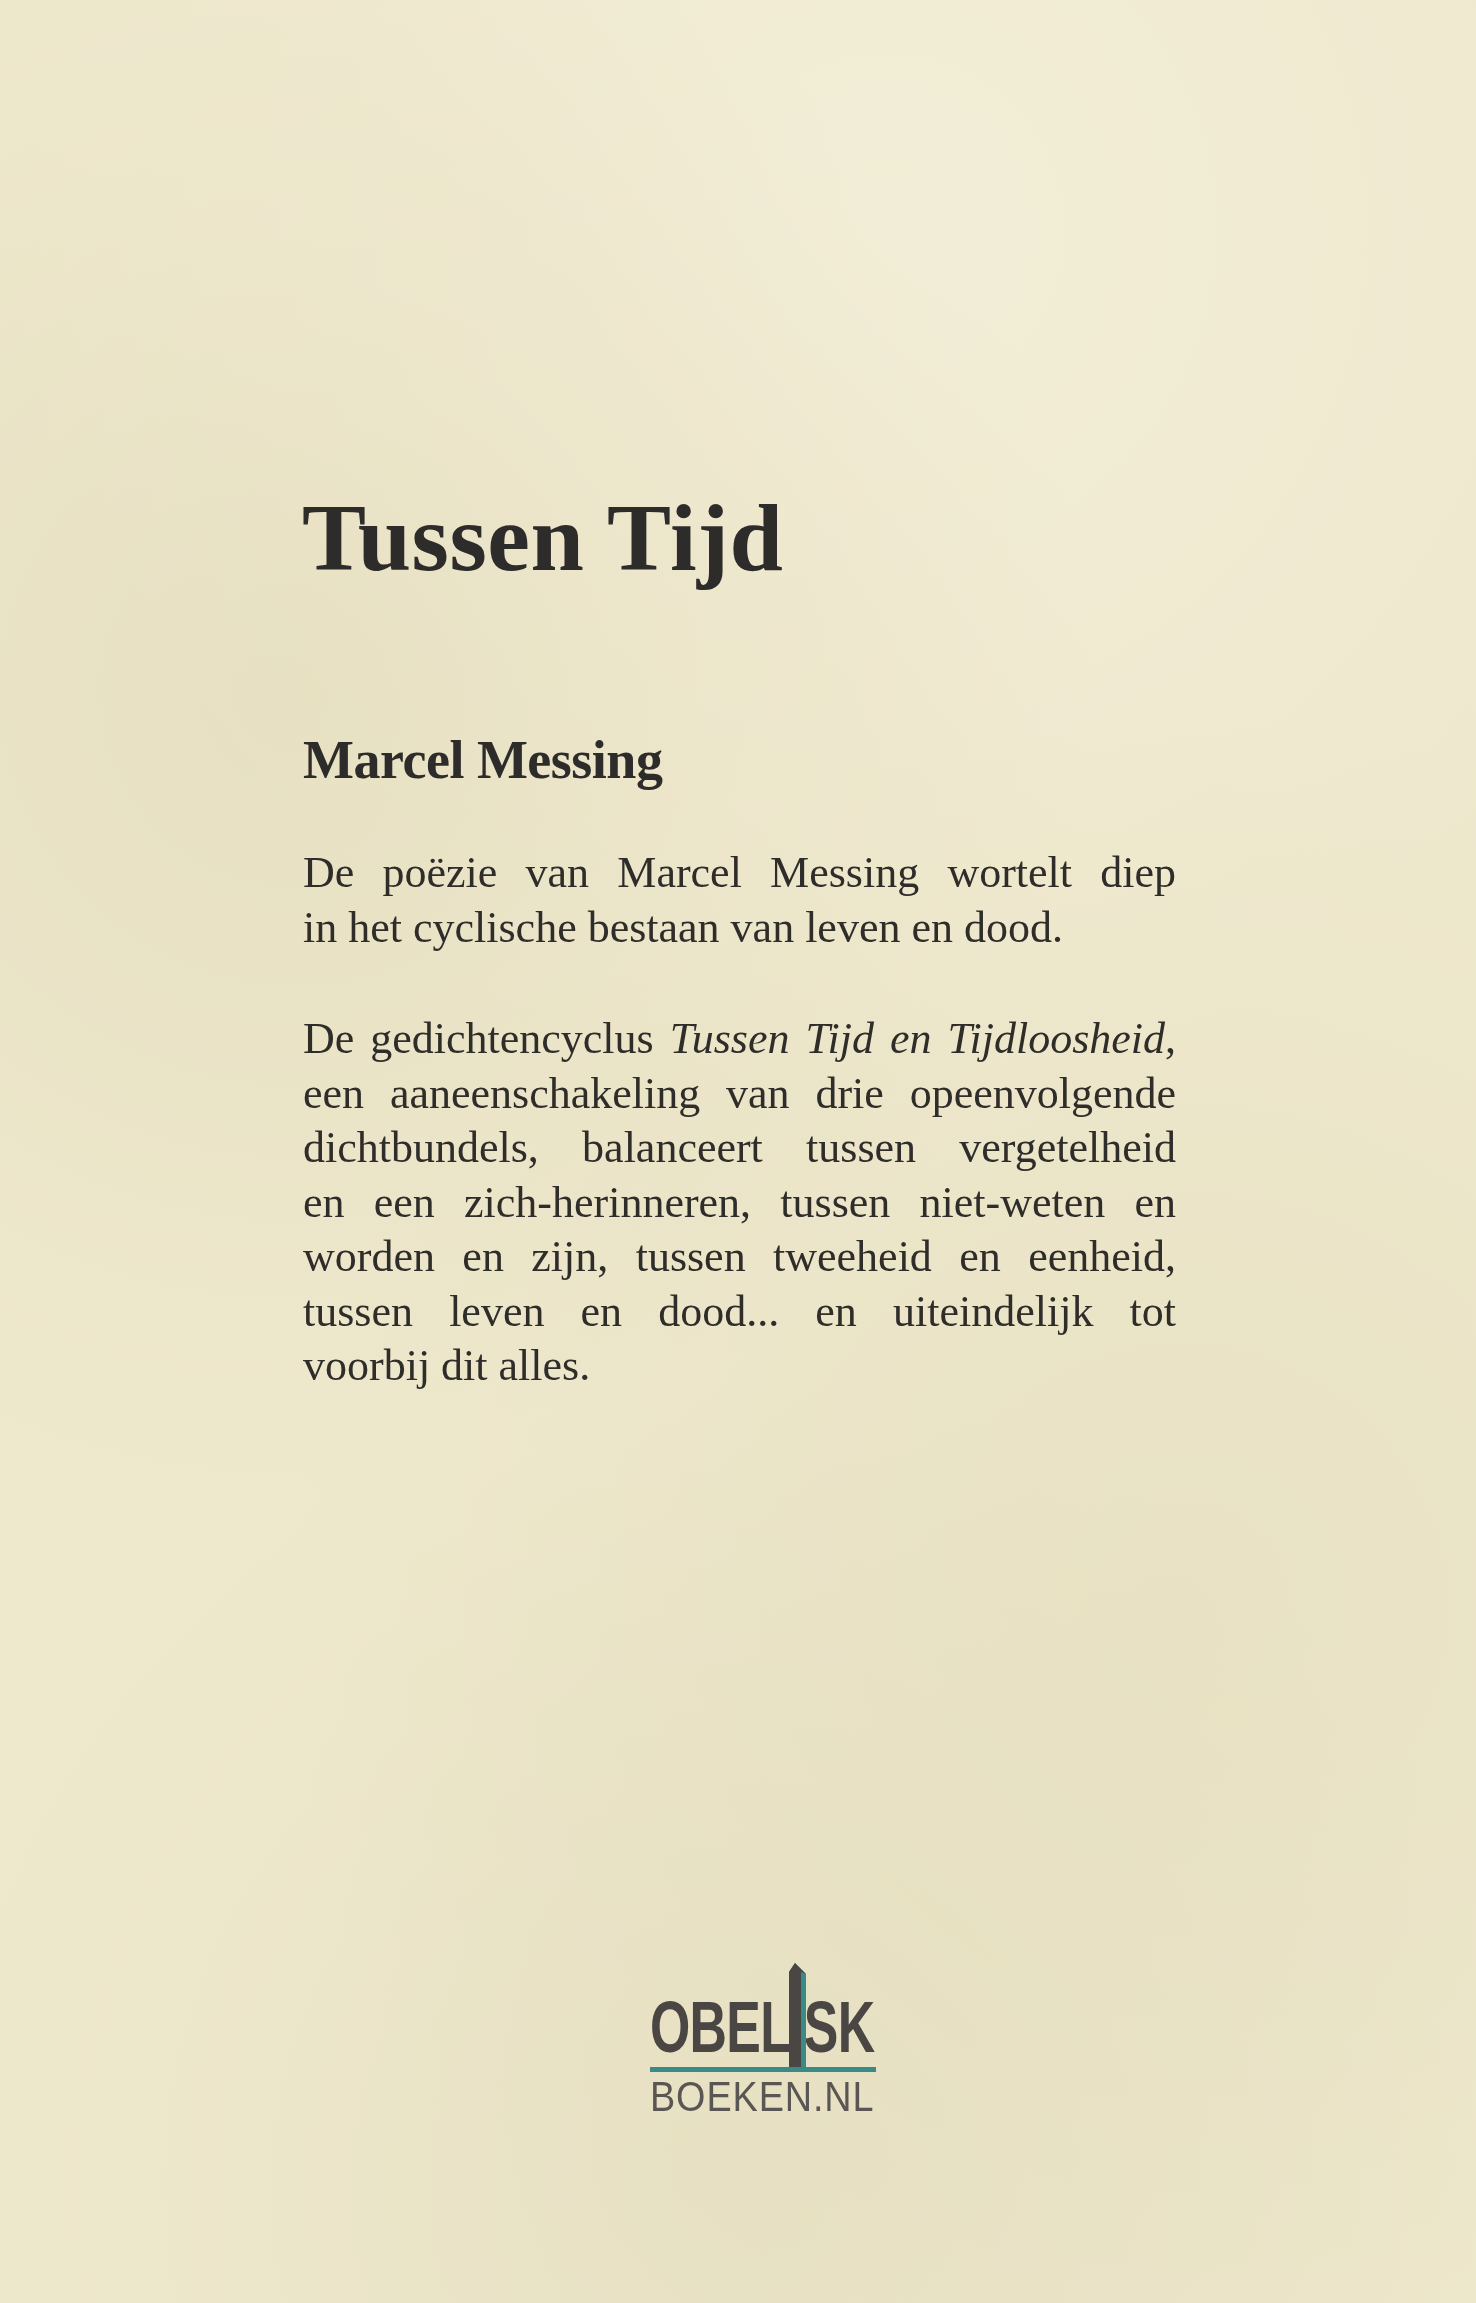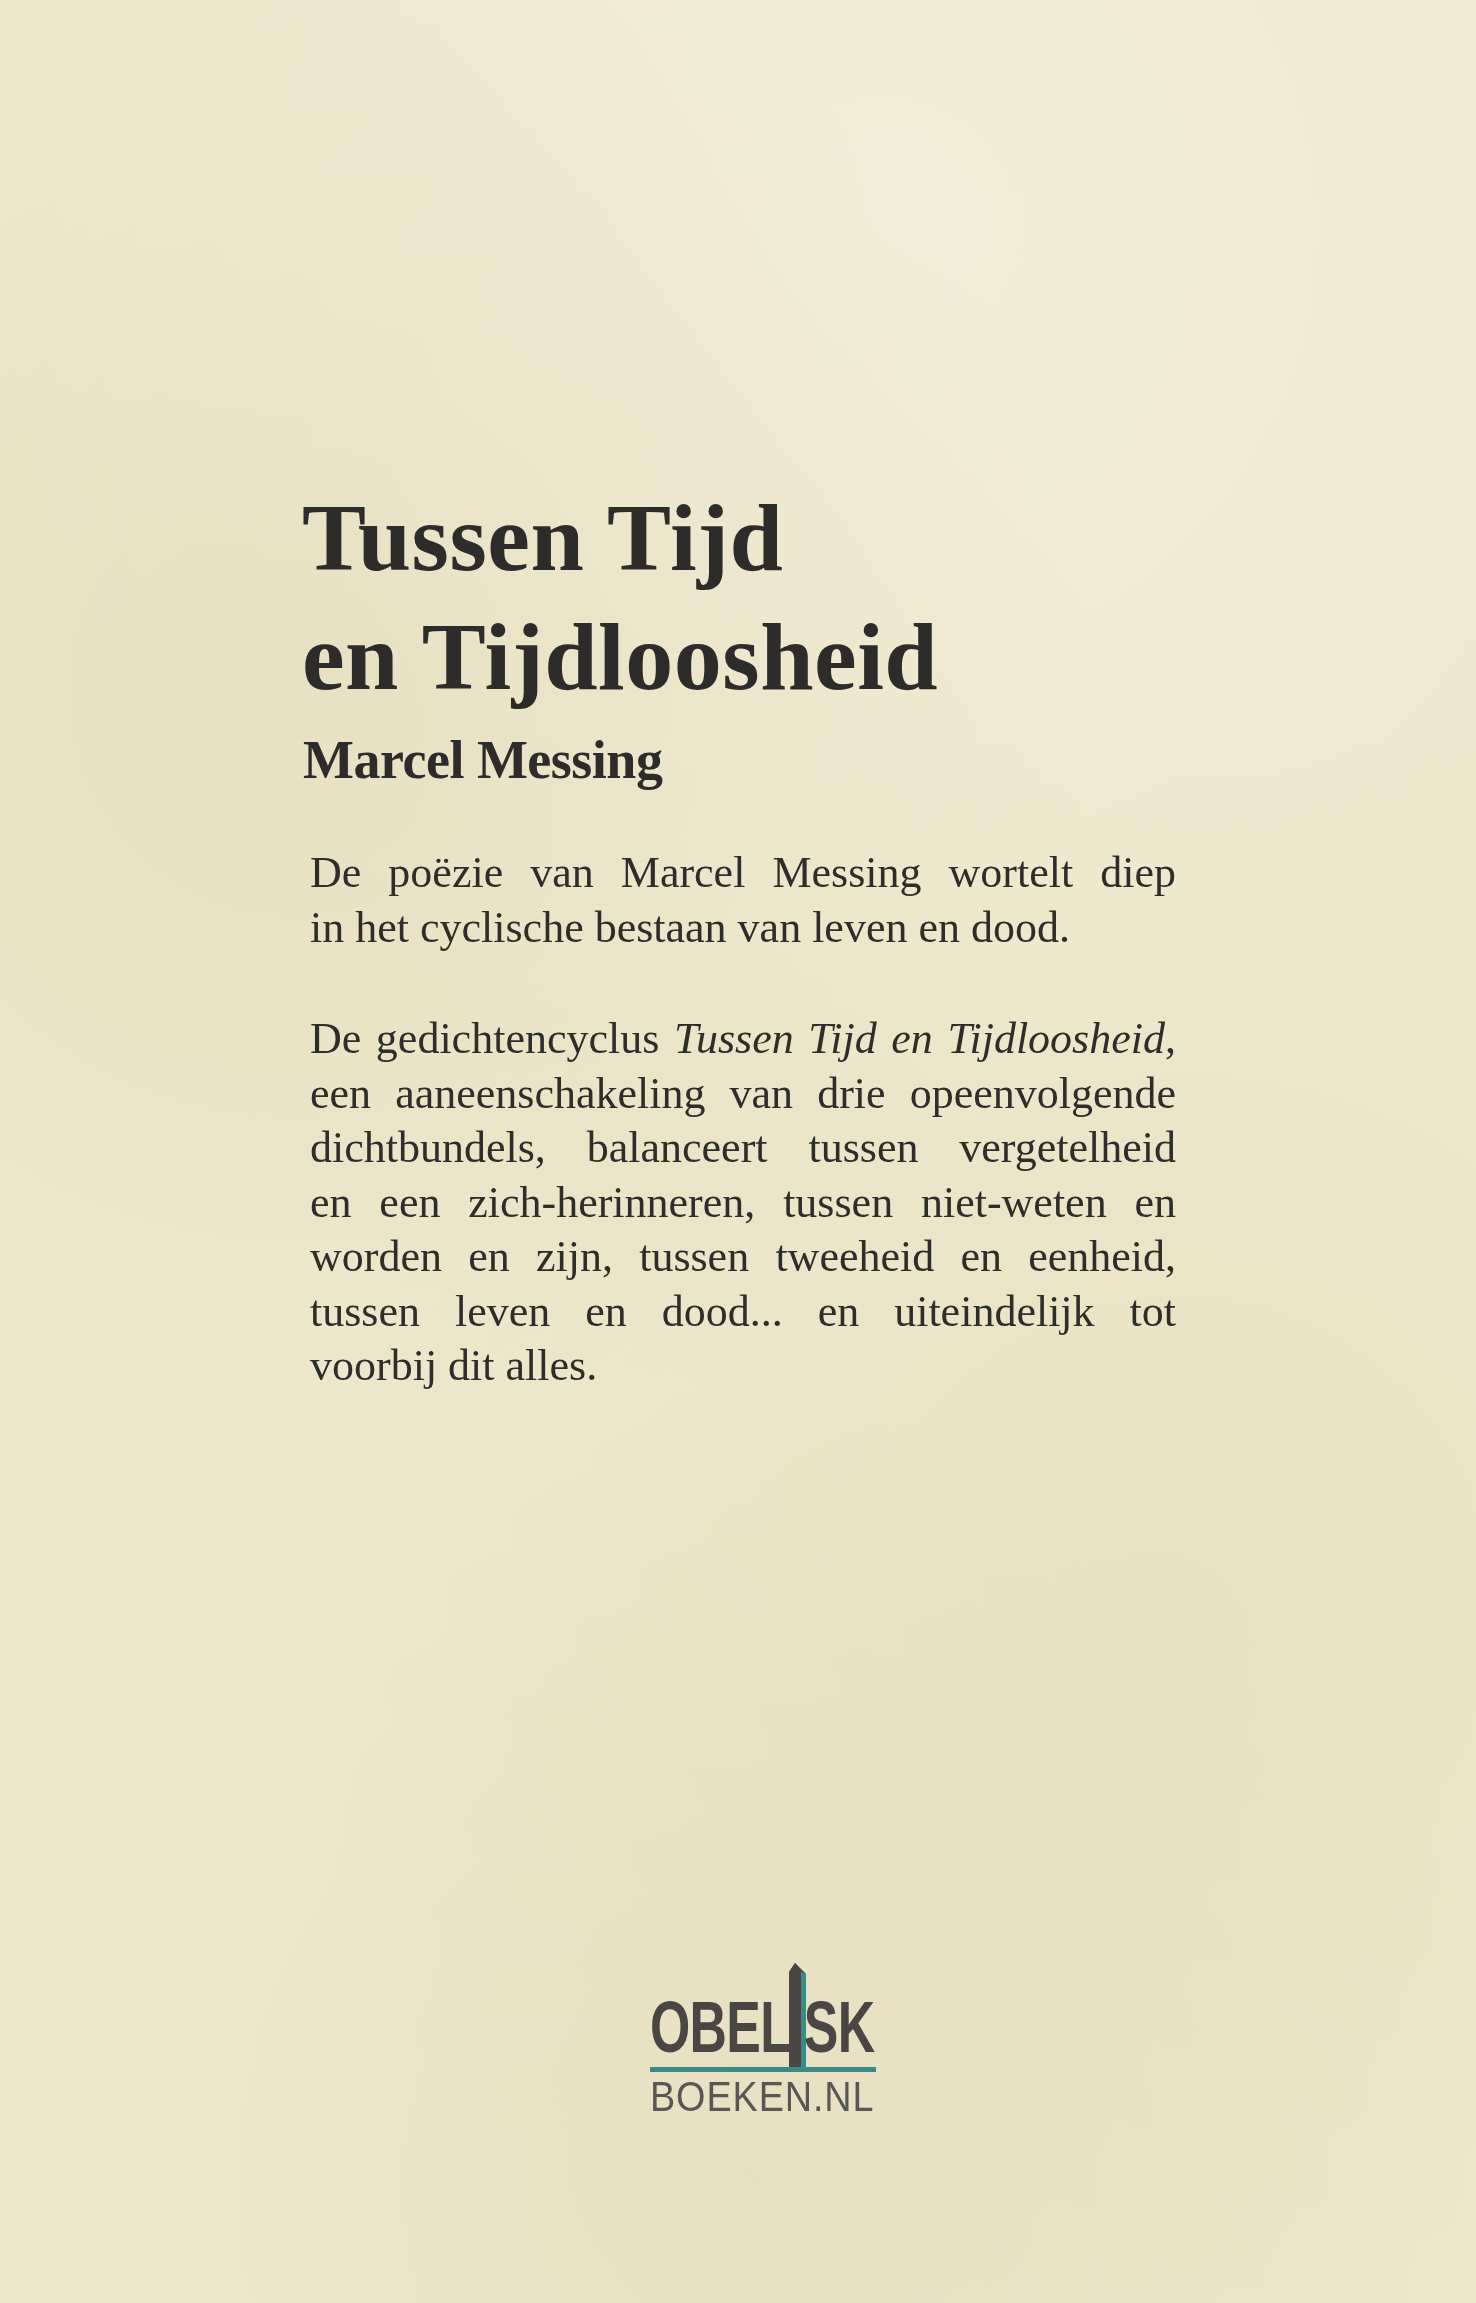--- a/index.html
+++ b/index.html
@@ -65,21 +65,20 @@
   }
   .para-1 {
     top: 846px;
   }
   .para-2 {
     top: 1012px;
   }
   .body-text .ln {
     display: block;
     white-space: nowrap;
-    margin-left: 7px;
   }
   .body-text .ln.justify {
     text-align: justify;
     text-align-last: justify;
   }
   .body-text em { font-style: italic; }
 
   .logo {
     position: absolute;
     left: 648px;
@@ -118,21 +117,20 @@
     white-space: nowrap;
   }
 </style>
 </head>
 <body>
 
 <div class="page">
 
   <h1 class="title">
     <span class="line">Tussen Tijd</span>
-    <span class="line">en Tijdloosheid</span>
   </h1>
 
   <div class="author">Marcel Messing</div>
 
   <p class="body-text para-1">
     <span class="ln justify">De poëzie van Marcel Messing wortelt diep</span>
     <span class="ln">in het cyclische bestaan van leven en dood.</span>
   </p>
 
   <p class="body-text para-2">

